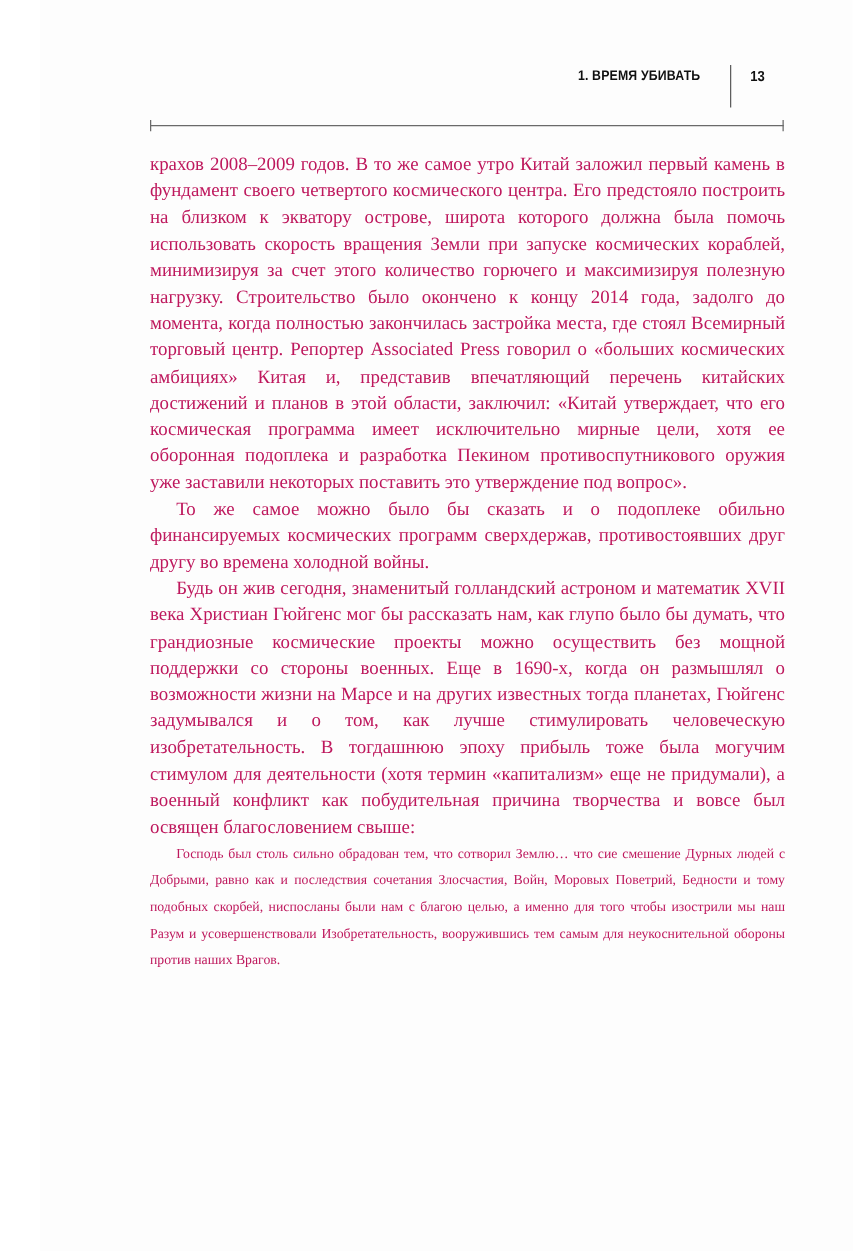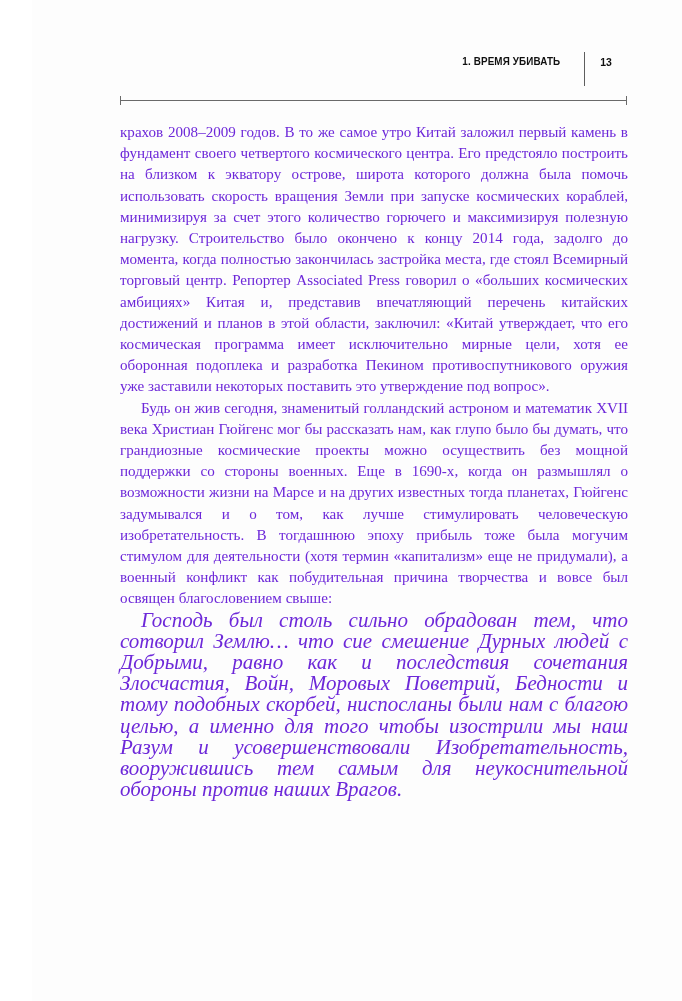--- a/index.html
+++ b/index.html
@@ -93,29 +93,28 @@
     left: 88px;
     top: 122px;
     width: 508px;
   }
   p {
     margin: 0;
     text-align: justify;
     text-justify: inter-word;
     font-size: 15.1px;
     line-height: 21.2px;
-    color: #6d28d9;
+    color: #be185d;
     hyphens: manual;
   }
   p.body { text-indent: 21px; }
   p.body.cont { text-indent: 0; }
   p.quote {
-    font-style: italic;
     text-indent: 21px;
-    font-size: 21px;
+    font-size: 11px;
     line-height: 21.2px;
   }
 </style>
 </head>
 <body>
 
 <div class="page">
 
   <div class="running-head">
     <span class="chapter-title">1. ВРЕМЯ УБИВАТЬ</span>
@@ -124,17 +123,18 @@
   </div>
 
   <div class="header-rule">
     <span class="cap left"></span>
     <span class="bar"></span>
     <span class="cap right"></span>
   </div>
 
   <div class="textblock">
     <p class="body cont">крахов 2008–2009 годов. В то же самое утро Китай заложил первый камень в фундамент своего четвертого космического центра. Его предстояло построить на близком к экватору острове, широта которого должна была помочь использовать скорость вращения Земли при запуске космических кораблей, минимизируя за счет этого количество горючего и максимизируя полезную нагрузку. Строительство было окончено к концу 2014 года, задолго до момента, когда полностью закончилась застройка места, где стоял Всемирный торговый центр. Репортер Associated Press говорил о «больших космических амбициях» Китая и, представив впечатляющий перечень китайских достижений и планов в этой области, заключил: «Китай утверждает, что его космическая программа имеет исключительно мирные цели, хотя ее оборонная подоплека и разработка Пекином противоспутникового оружия уже заставили некоторых поставить это утверждение под вопрос».</p>
+    <p class="body">То же самое можно было бы сказать и о подоплеке обильно финансируемых космических программ сверхдержав, противостоявших друг другу во времена холодной войны.</p>
     <p class="body">Будь он жив сегодня, знаменитый голландский астроном и математик XVII века Христиан Гюйгенс мог бы рассказать нам, как глупо было бы думать, что грандиозные космические проекты можно осуществить без мощной поддержки со стороны военных. Еще в 1690-х, когда он размышлял о возможности жизни на Марсе и на других известных тогда планетах, Гюйгенс задумывался и о том, как лучше стимулировать человеческую изобретательность. В тогдашнюю эпоху прибыль тоже была могучим стимулом для деятельности (хотя термин «капитализм» еще не придумали), а военный конфликт как побудительная причина творчества и вовсе был освящен благословением свыше:</p>
     <p class="quote">Господь был столь сильно обрадован тем, что сотворил Землю… что сие смешение Дурных людей с Добрыми, равно как и последствия сочетания Злосчастия, Войн, Моровых Поветрий, Бедности и тому подобных скорбей, ниспосланы были нам с благою целью, а именно для того чтобы изострили мы наш Разум и усовершенствовали Изобретательность, вооружившись тем самым для неукоснительной обороны против наших Врагов.</p>
   </div>
 
 </div>
 
 </body></html>

